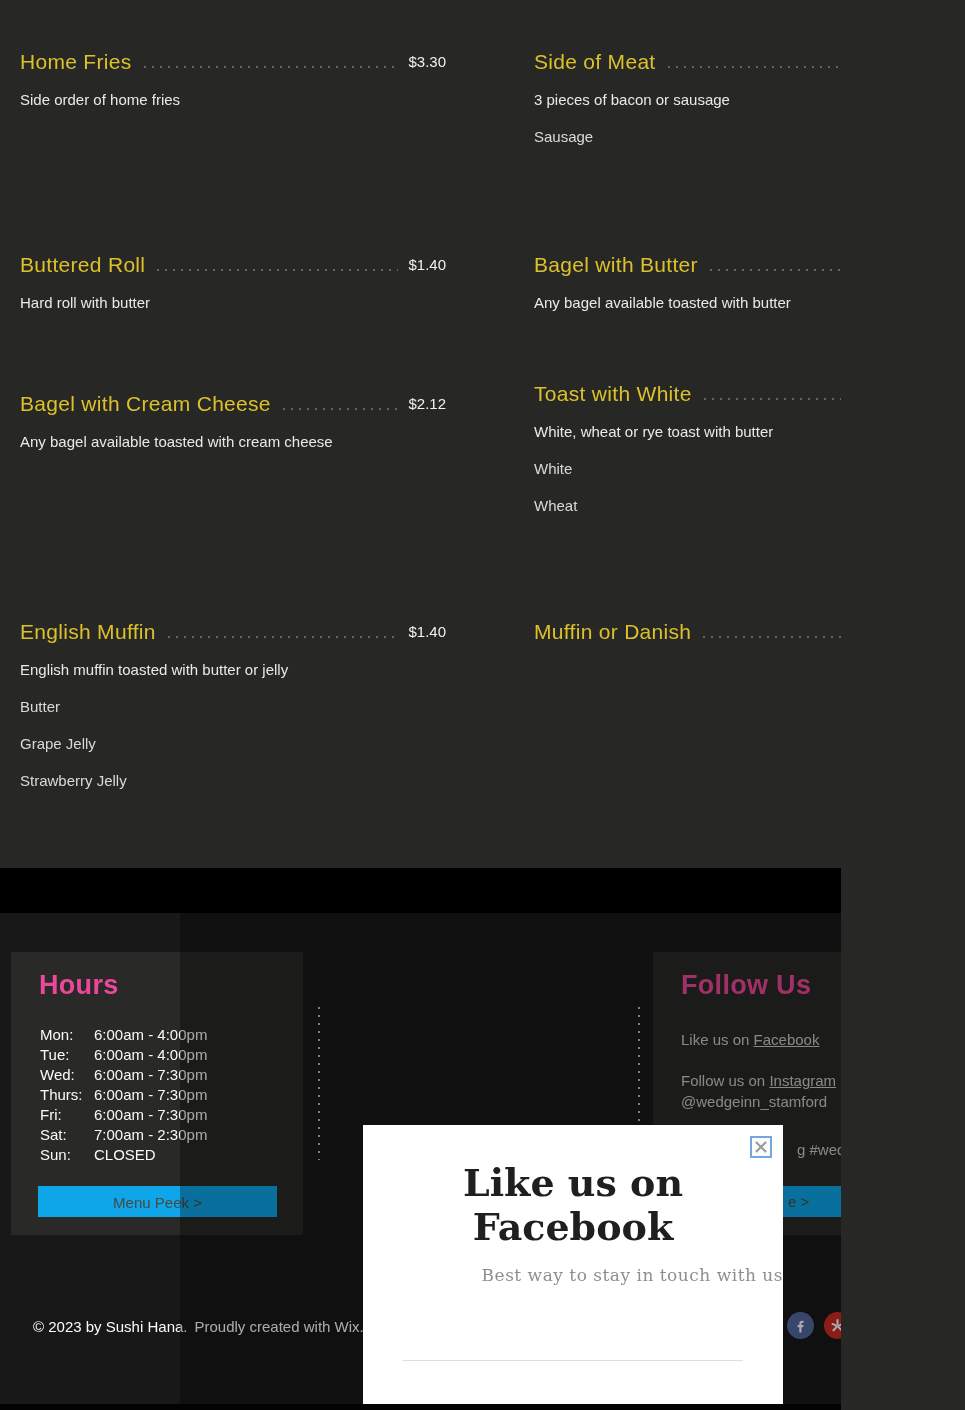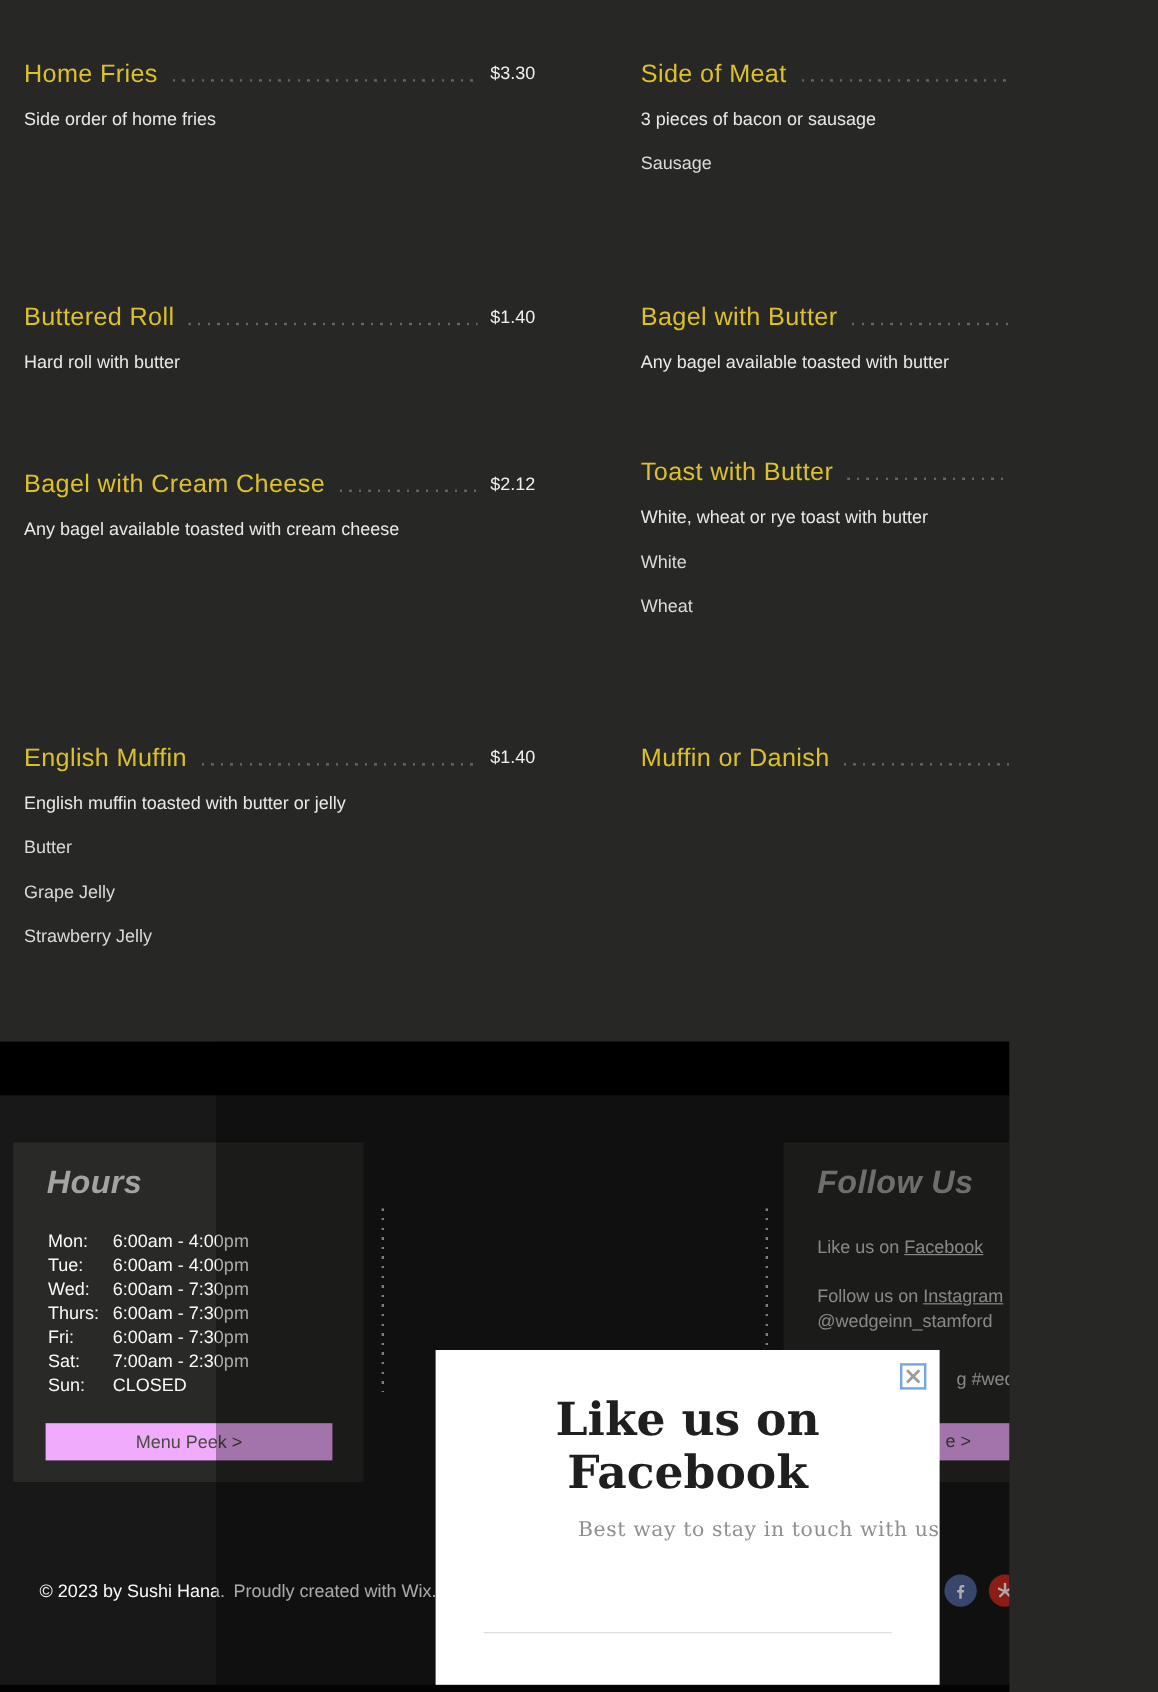--- a/index.html
+++ b/index.html
@@ -20,24 +20,24 @@
 
   
   .black-band{position:absolute;left:0;top:868px;width:965px;height:45px;background:#000;}
 
   
   .footer-section{position:absolute;left:0;top:913px;width:965px;height:497px;background:#181818;}
   .panel{position:absolute;top:952px;height:283px;background:#292927;}
   .panel-hours{left:11px;width:292px;}
   .panel-contact{left:333px;width:290px;}
   .panel-follow{left:653px;width:290px;}
-  .panel-heading{margin:0;padding:18px 0 0 28px;font-size:27px;font-weight:bold;color:#a3a3a3;letter-spacing:.3px;font-style:italic;}
+  .panel-heading{margin:0;padding:18px 0 0 28px;font-size:27px;font-weight:bold;color:#ec4899;letter-spacing:.3px;}
   .hours-list{margin:24px 0 0 29px;font-size:15px;color:#FAFAFA;line-height:20px;}
   .hours-row .day{display:inline-block;width:54px;}
-  .panel-button{position:absolute;left:27px;top:234px;width:239px;height:31px;background:#f0abfc;
+  .panel-button{position:absolute;left:27px;top:234px;width:239px;height:31px;background:#0ea5e9;
                 border:none;color:#4A4A41;font-size:15px;font-family:"Liberation Sans",sans-serif;
                 text-align:center;line-height:31px;cursor:pointer;}
   .contact-text{margin:26px 0 0 28px;font-size:15px;color:#C9C9C9;line-height:20px;}
   .contact-phone{display:inline-block;margin:25px 0 0 28px;font-size:15px;color:#C9C9C9;text-decoration:underline;}
   .follow-text{margin:28px 0 0 28px;font-size:15px;color:#C9C9C9;line-height:21px;}
   .follow-text a,.follow-link{color:#C9C9C9;text-decoration:underline;cursor:pointer;}
   .follow-group2{margin-top:20px;}
   .hashtag-fragment{position:absolute;left:144px;top:189px;font-size:15px;color:#C9C9C9;}
   .follow-btn-fragment{position:absolute;left:108px;top:0;}
   .v-sep{position:absolute;width:2px;height:153px;top:1007px;
@@ -117,21 +117,21 @@
       <div class="title-row">
         <span class="item-title">Bagel with Cream Cheese</span>
         <span class="leader"></span>
         <span class="item-price">$2.12</span>
       </div>
       <div class="item-desc">Any bagel available toasted with cream cheese</div>
     </div>
 
     <div class="menu-item right" style="left:534px;top:382px;">
       <div class="title-row">
-        <span class="item-title">Toast with Butter</span>
+        <span class="item-title">Toast with White</span>
         <span class="leader"></span>
         <span class="item-price">$1.40</span>
       </div>
       <div class="item-desc">White, wheat or rye toast with butter</div>
       <div class="item-option">White</div>
       <div class="item-option">Wheat</div>
     </div>
 
     <div class="menu-item" style="left:20px;top:620px;">
       <div class="title-row">

